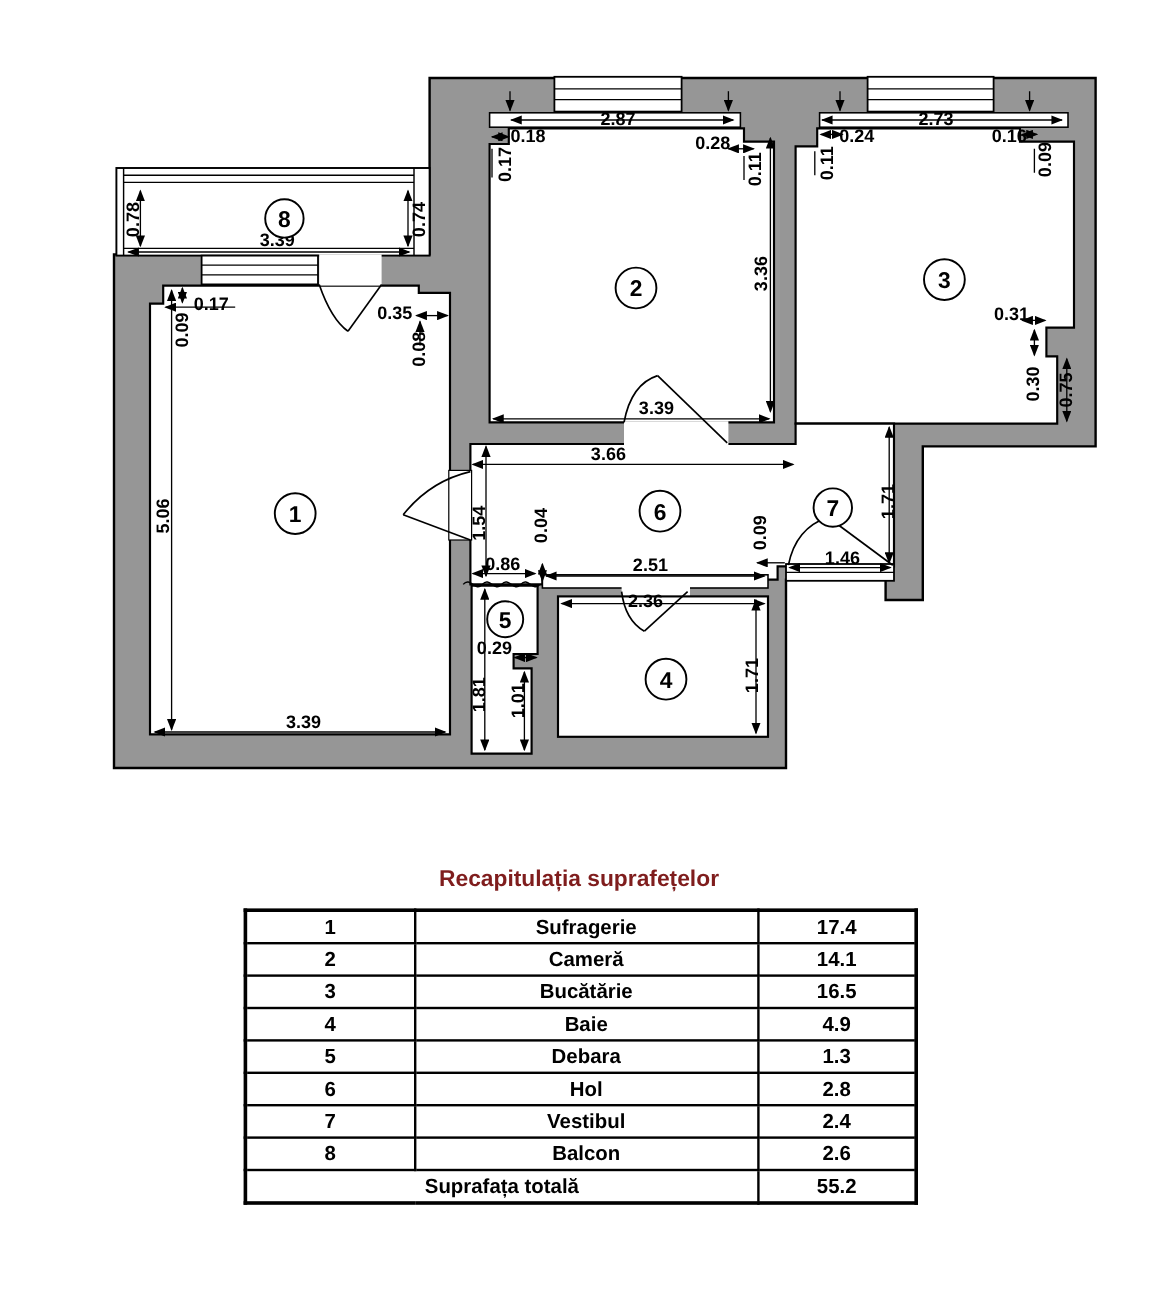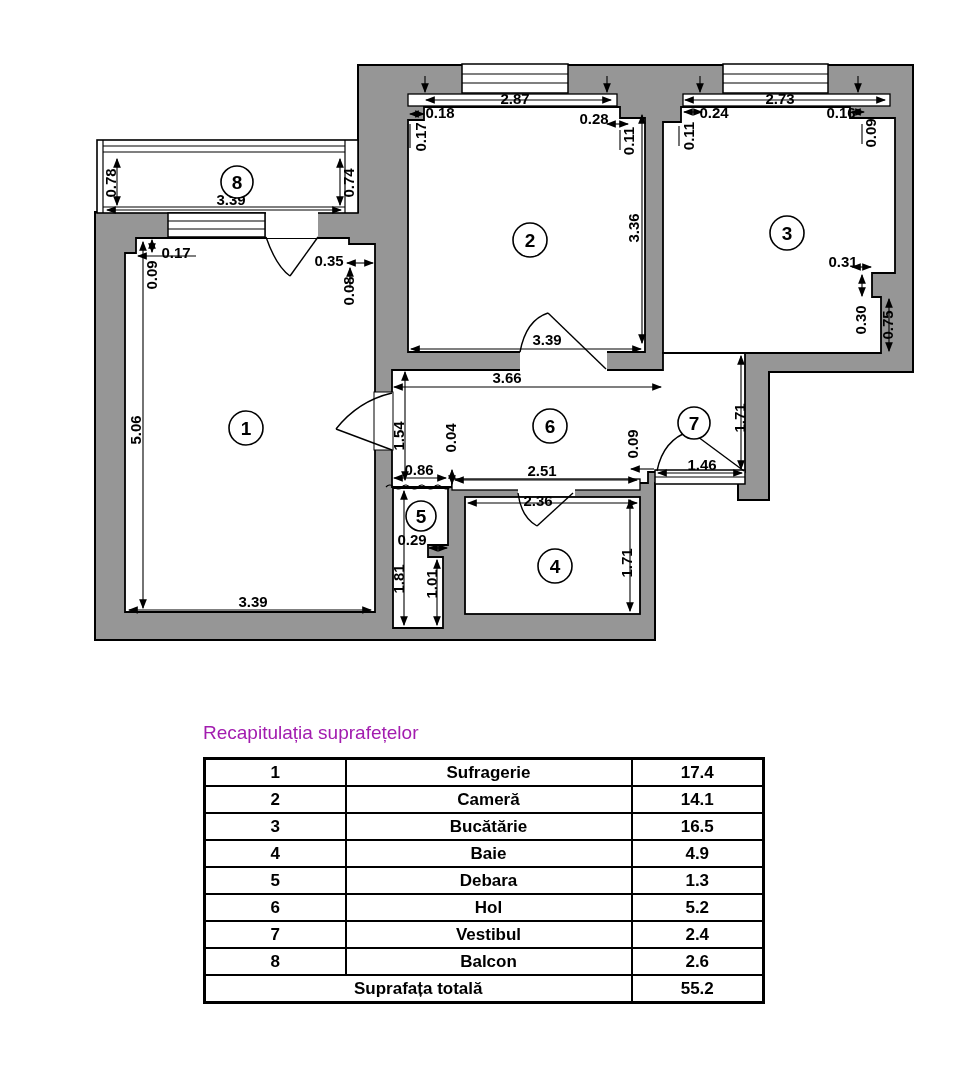--- a/index.html
+++ b/index.html
@@ -1,22 +1,22 @@
 <!DOCTYPE html>
 <html><head>
 <meta charset="utf-8">
 <style>
   html,body{margin:0;padding:0;background:#fff;}
   .stage{position:relative;width:962px;height:1080px;background:#fff;overflow:hidden;
          font-family:"Liberation Sans",sans-serif;}
   svg text{font-family:"Liberation Sans",sans-serif;font-size:15px;font-weight:600;fill:#000;}
   svg text.rmnum{font-size:19px;font-weight:700;}
   .plan-svg{position:absolute;left:0;top:0;}
-  .tbl-title{position:absolute;left:203px;top:722px;width:559px;text-align:left;
-             font-size:19px;font-weight:400;color:#a21caf;}
+  .tbl-title{position:absolute;left:203px;top:722px;width:559px;text-align:center;
+             font-size:19px;font-weight:700;color:#7f1d1d;}
   table.sumtable{position:absolute;left:203px;top:757px;width:559px;border-collapse:collapse;
                  table-layout:fixed;border:3px solid #000;}
   table.sumtable td{border:2px solid #000;font-weight:700;font-size:17px;color:#000;
                     text-align:center;vertical-align:middle;padding:0;height:25px;line-height:1.15;}
   table.sumtable tr.hdr td{height:50px;font-size:18px;}
 </style>
 </head>
 <body>
 
 <div class="stage">
@@ -247,21 +247,21 @@
     <td>4.9</td>
   </tr>
   <tr>
     <td>5</td>
     <td>Debara</td>
     <td>1.3</td>
   </tr>
   <tr>
     <td>6</td>
     <td>Hol</td>
-    <td>5.2</td>
+    <td>2.8</td>
   </tr>
   <tr>
     <td>7</td>
     <td>Vestibul</td>
     <td>2.4</td>
   </tr>
   <tr>
     <td>8</td>
     <td>Balcon</td>
     <td>2.6</td>

